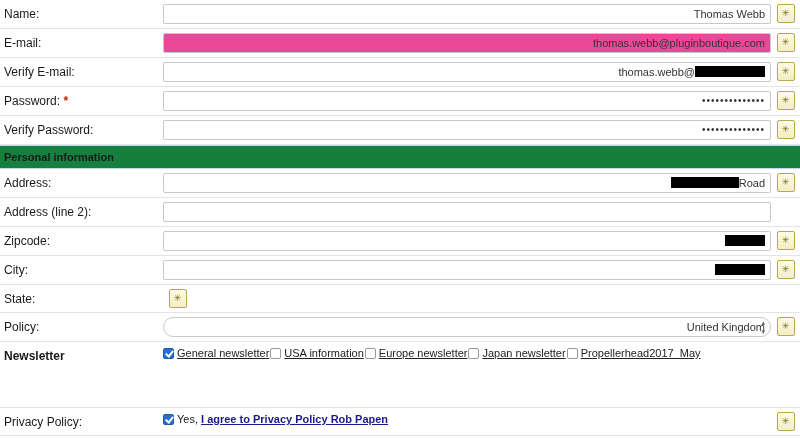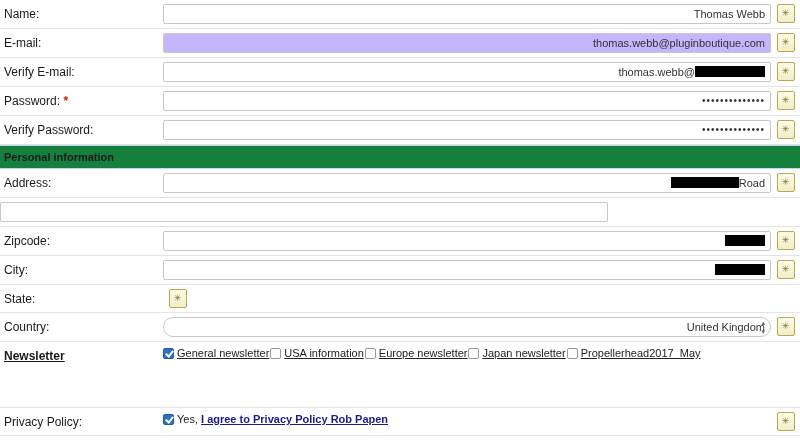--- a/index.html
+++ b/index.html
@@ -22,21 +22,21 @@
     min-height: 28px;
   }
   .label-cell {
     width: 163px;
     flex: 0 0 163px;
     padding: 8px 6px 6px 4px;
     font-size: 12px;
     color: #1a1a1a;
     line-height: 13px;
   }
-  .label-cell.bold { font-weight: bold; text-decoration: underline; }
+  .label-cell.bold { font-weight: bold; }
   .field-cell {
     flex: 1 1 auto;
     padding: 4px 0 4px 0;
     display: flex;
     align-items: flex-start;
     text-align: right;
   }
   .txt {
     display: block;
     height: 20px;
@@ -44,21 +44,21 @@
     border: 1px solid #c8c8c8;
     background: #ffffff;
     font-family: "Liberation Sans", sans-serif;
     font-size: 11px;
     color: #333;
     padding: 0 5px;
     width: 608px;
     border-radius: 2px;
     outline: none;
   }
-  .txt.highlight { background: #c4b5fd; }
+  .txt.highlight { background: #ec4899; }
   .txt.pw { letter-spacing: 1px; font-size: 10px; }
   .select {
     display: block;
     height: 20px;
     line-height: 18px;
     border: 1px solid #c8c8c8;
     background: #ffffff;
     font-size: 11px;
     color: #333;
     padding: 0 5px;
@@ -216,20 +216,21 @@
     <div class="label-cell">Address:</div>
     <div class="field-cell">
       <div class="txt"><span class="redact" style="width:68px"></span><span>Road</span></div>
     </div>
     <div class="btn-cell">
       <div class="minibtn">✳</div>
     </div>
   </div>
 
   <div class="row">
+    <div class="label-cell">Address (line 2):</div>
     <div class="field-cell">
       <div class="txt"></div>
     </div>
     <div class="btn-cell"></div>
   </div>
 
   <div class="row">
     <div class="label-cell">Zipcode:</div>
     <div class="field-cell">
       <div class="txt"><span class="redact" style="width:40px"></span></div>
@@ -250,21 +251,21 @@
   </div>
 
   <div class="row">
     <div class="label-cell">State:</div>
     <div class="btn-cell">
       <div class="minibtn">✳</div>
     </div>
   </div>
 
   <div class="row">
-    <div class="label-cell">Country:</div>
+    <div class="label-cell">Policy:</div>
     <div class="field-cell">
       <div class="select">
         <span>United Kingdom</span>
         <span class="arrows">
             <span>▴</span>
             <span>▾</span>
           </span>
       </div>
     </div>
     <div class="btn-cell">

